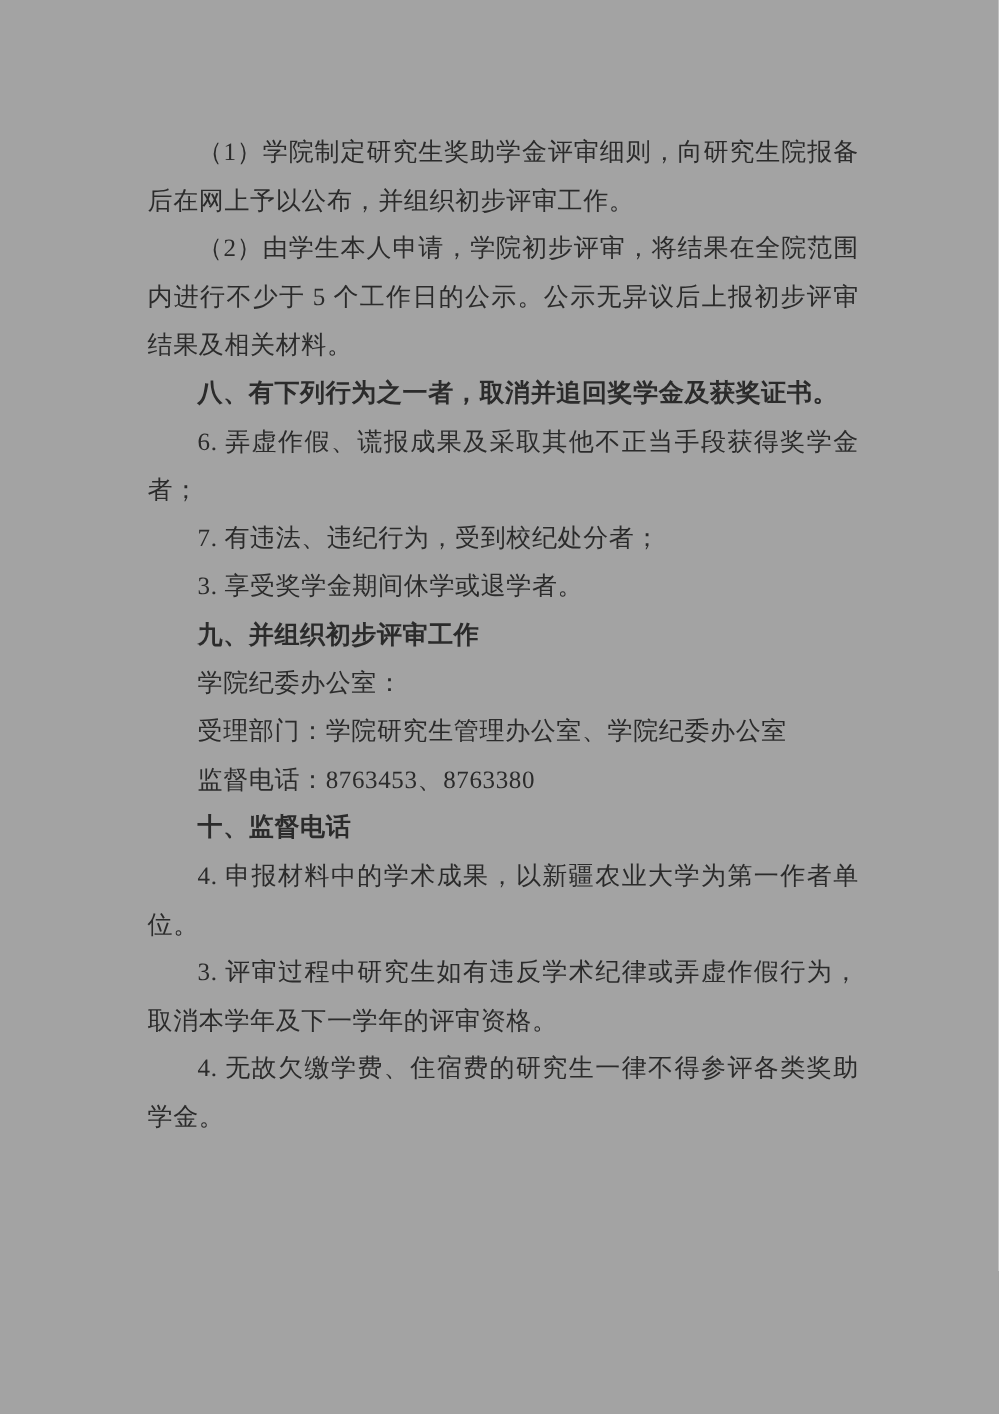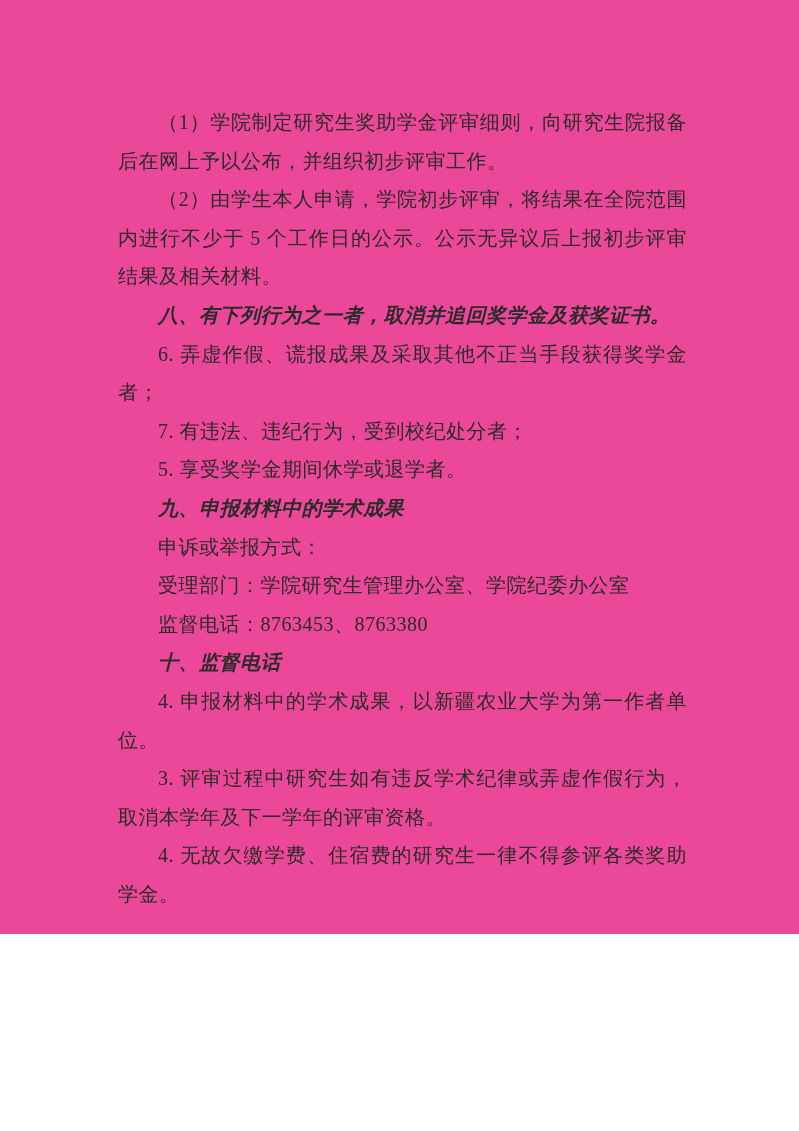--- a/index.html
+++ b/index.html
@@ -9,22 +9,22 @@
   }
   body {
     width: 799px;
     height: 1131px;
     background: #ffffff;
     overflow: hidden;
   }
   .page {
     position: relative;
     width: 799px;
-    height: 934px;
-    background: #ec4899;
+    height: 1131px;
+    background: #a3a3a3;
   }
   .content {
     position: absolute;
     top: 103px;
     left: 118px;
     right: 112px;
     font-family: "Liberation Serif", "DejaVu Serif", serif;
     font-size: 20px;
     line-height: 38.6px;
     color: #2b2b2b;
@@ -32,36 +32,35 @@
     text-justify: inter-ideograph;
     letter-spacing: 0.5px;
   }
   .para {
     margin: 0;
     padding: 0;
     text-indent: 2em;
   }
   .para.heading {
     font-weight: bold;
-    font-style: italic;
   }
 </style>
 </head>
 <body>
 
 <div class="page">
   <div class="content">
     <p class="para">（1）学院制定研究生奖助学金评审细则，向研究生院报备后在网上予以公布，并组织初步评审工作。</p>
     <p class="para">（2）由学生本人申请，学院初步评审，将结果在全院范围内进行不少于 5 个工作日的公示。公示无异议后上报初步评审结果及相关材料。</p>
     <p class="para heading">八、有下列行为之一者，取消并追回奖学金及获奖证书。</p>
     <p class="para">6. 弄虚作假、谎报成果及采取其他不正当手段获得奖学金者；</p>
     <p class="para">7. 有违法、违纪行为，受到校纪处分者；</p>
-    <p class="para">5. 享受奖学金期间休学或退学者。</p>
-    <p class="para heading">九、申报材料中的学术成果</p>
-    <p class="para">申诉或举报方式：</p>
+    <p class="para">3. 享受奖学金期间休学或退学者。</p>
+    <p class="para heading">九、并组织初步评审工作</p>
+    <p class="para">学院纪委办公室：</p>
     <p class="para">受理部门：学院研究生管理办公室、学院纪委办公室</p>
     <p class="para">监督电话：8763453、8763380</p>
     <p class="para heading">十、监督电话</p>
     <p class="para">4. 申报材料中的学术成果，以新疆农业大学为第一作者单位。</p>
     <p class="para">3. 评审过程中研究生如有违反学术纪律或弄虚作假行为，取消本学年及下一学年的评审资格。</p>
     <p class="para">4. 无故欠缴学费、住宿费的研究生一律不得参评各类奖助学金。</p>
 
   </div>
 </div>
 

